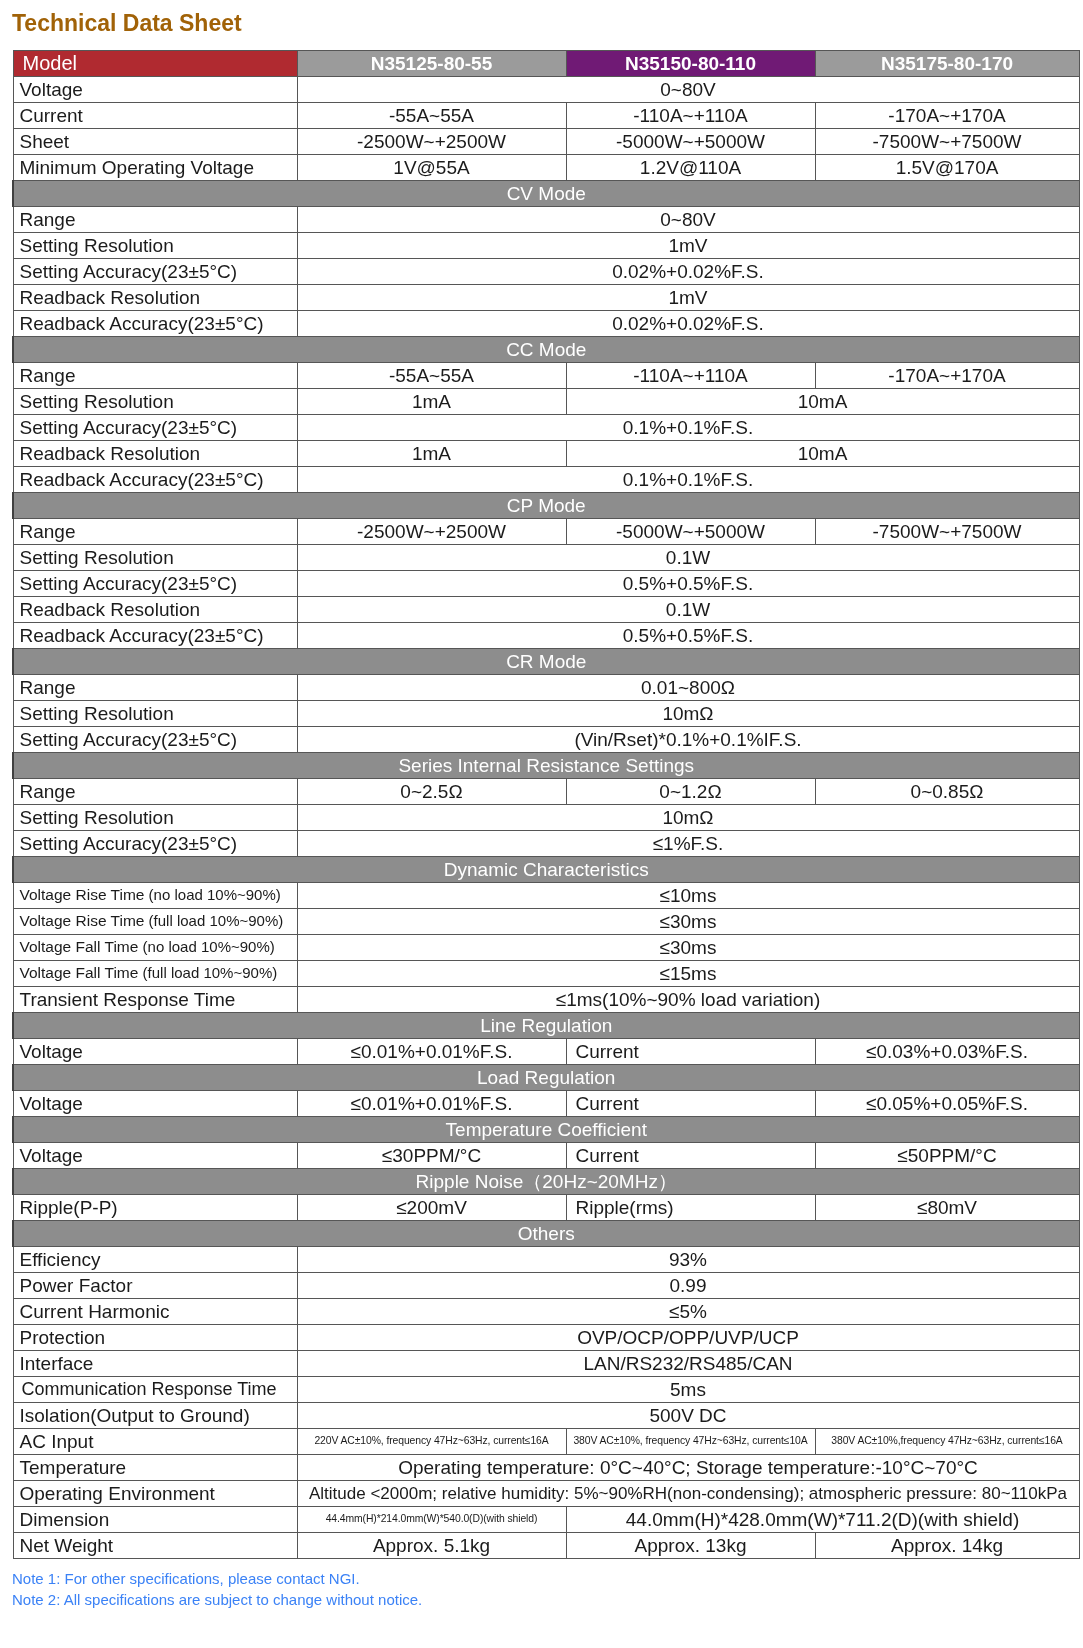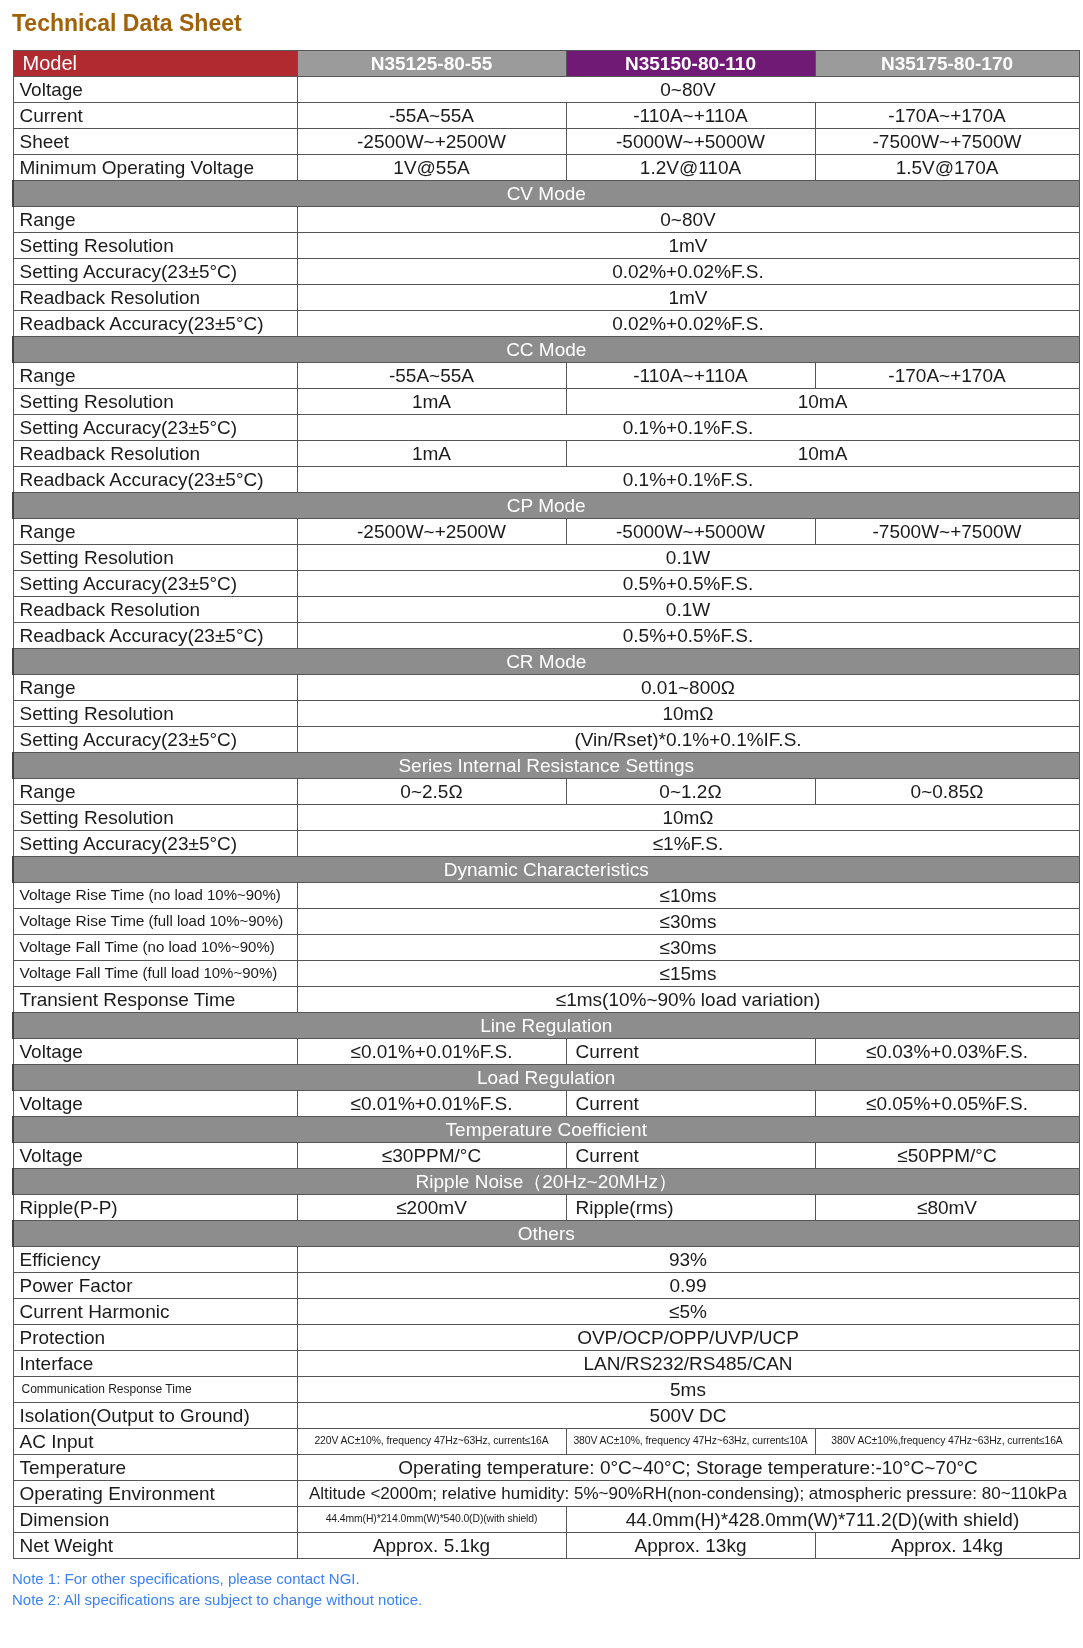--- a/index.html
+++ b/index.html
@@ -9,21 +9,21 @@
   table{border-collapse:collapse;table-layout:fixed;width:1066px;}
   td,th{border:1px solid #565656;height:25px;padding:0 3px;font-size:19px;font-weight:400;
         overflow:hidden;white-space:nowrap;line-height:1.05;}
   .lbl{text-align:left;padding-left:6px;}
   .val{text-align:center;}
   .a-left{text-align:left;padding-left:9px;}
   .section{background:#8d8d8d;color:#ffffff;text-align:center;font-size:19px;border-left:2px solid #404040;border-right:1px solid #565656;}
   .hdr-label{background:#b02a30;color:#ffffff;font-weight:400;text-align:left;padding-left:9px;font-size:20px;}
   .hdr-model{background:#9b9b9b;color:#ffffff;text-align:center;font-weight:700;}
   .hdr-red{background:#701a75;}
-  .lbl-sm{font-size:12px;padding-left:8px;}
+  .lbl-sm{font-size:18px;padding-left:8px;}
   .lbl-dyn{font-size:15.5px;}
   .lbl-small{font-size:15px;}
   .v-sm{font-size:17px;}
   .v-xxs{font-size:10.4px;letter-spacing:-0.1px;padding:0 1px;}
   .notes{margin-top:10px;font-size:15px;line-height:1.38;color:#3b82f6;}
 </style>
 </head>
 <body>
 
 <div class="page">

